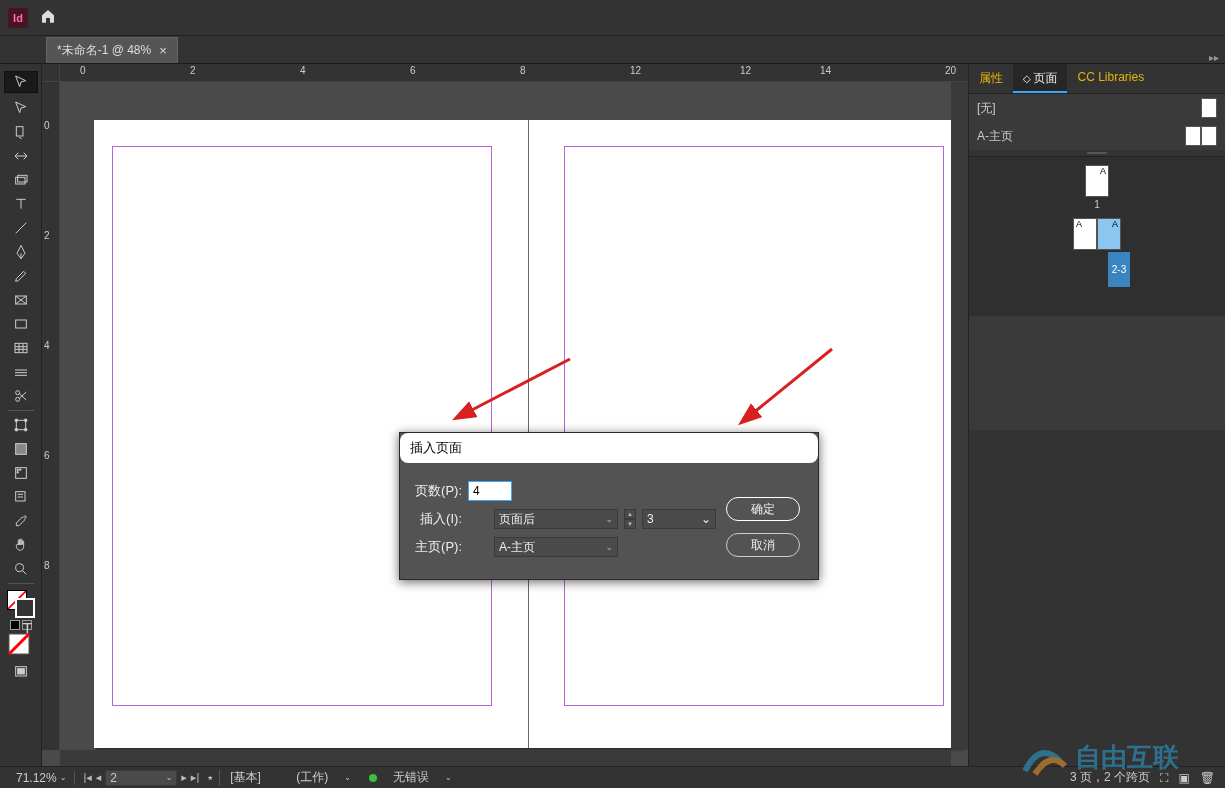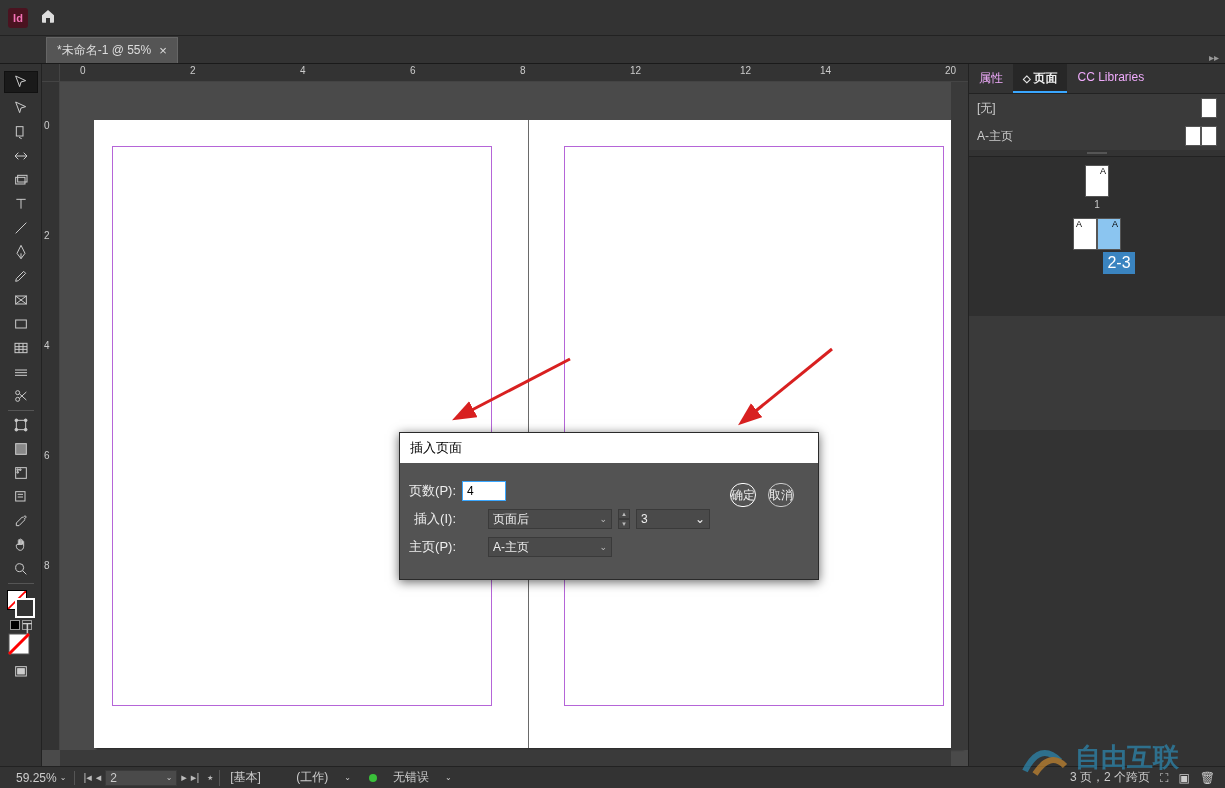--- a/index.html
+++ b/index.html
@@ -55,60 +55,60 @@
 .page-left{left:18px;}
 .page-right{right:18px;}
 .spine{position:absolute;left:50%;top:0;width:1px;height:100%;background:#6a6a6a;}
 
 
 .arrow { position:absolute; pointer-events:none; }
 .arrow svg{overflow:visible;}
 
 
 .dialog { position:absolute; left:357px; top:368px; width:420px; background:#535353; border:1px solid #2a2a2a; box-shadow:0 2px 10px rgba(0,0,0,0.6);}
-.dlg-title{ background:#fff; color:#000; font-size:13px; padding:6px 10px;}
-.dlg-body{ padding:18px 18px 22px 0; display:flex; gap:20px;}
+.dlg-title{ background:#fff; color:#000; font-size:13px; padding:6px 10px;border-radius:8px;}
+.dlg-body{ padding:18px 18px 22px 6px; display:flex; gap:10px;align-items:flex-end;}
 .dlg-fields{ flex:1; display:flex; flex-direction:column; gap:8px; }
 .frow{ display:flex; align-items:center; gap:6px; }
 .frow label{ width:56px; text-align:right; font-size:13px; color:#eee;}
 .frow input[type=text]{ width:44px; height:20px; background:#fff; border:1px solid #3aa7ff; padding:0 4px; font-size:12px; color:#000;}
 .frow select,.sel-box{ height:20px; background:#4a4a4a; border:1px solid #3a3a3a; color:#eee; font-size:12px; padding:0 4px; display:flex; align-items:center;}
 .sel-box{justify-content:space-between;margin-left:26px;}
 .sel-box .arr{font-size:9px;color:#bbb;}
 .spin{ display:flex; flex-direction:column; width:12px; }
 .spin div{height:10px; background:#4a4a4a; border:1px solid #3a3a3a; font-size:7px; display:flex;align-items:center;justify-content:center;color:#bbb;}
 .num-box{ width:60px; height:20px; background:#4a4a4a; border:1px solid #3a3a3a; color:#eee; font-size:12px; display:flex;align-items:center; padding:0 4px; justify-content:space-between;}
-.dlg-btns{ display:flex; flex-direction:row; gap:12px; width:88px; padding-top:2px;}
+.dlg-btns{ display:flex; flex-direction:column; gap:12px; width:88px; padding-top:2px;}
 .dlg-btn{ height:24px; border-radius:14px; border:1px solid #ccc; display:flex; align-items:center; justify-content:center; font-size:12px; color:#eee; cursor:pointer;}
 .dlg-btn.default{ border:1px solid #fff;}
 
 .scroll-v{position:absolute;top:18px;right:0;width:17px;bottom:16px;background:#3a3a3a;}
 .scroll-h{position:absolute;left:18px;right:17px;bottom:0;height:16px;background:#3a3a3a;}
 
 
 .right-panels{ width:257px; background:#333; border-left:1px solid #222; display:flex; flex-direction:column;}
 .panel-tabs{ height:30px; display:flex; border-bottom:1px solid #222;}
-.ptab{ padding:6px 10px; font-size:12px; color:#f0abfc; cursor:pointer;}
-.ptab.active{ background:#272727; color:#eee; border-bottom:2px solid #3aa7ff;font-weight:bold;}
+.ptab{ padding:6px 10px; font-size:12px; color:#eab308; cursor:pointer;}
+.ptab.active{ background:#272727; color:#eee; border-bottom:2px solid #3aa7ff;}
 .panel-body{ flex:1; background:#3a3a3a; padding:0; font-size:12px; overflow:hidden; position:relative;}
 .master-row{ display:flex; justify-content:space-between; align-items:center; padding:4px 8px;}
 .master-thumb{ display:flex; }
 .master-thumb div{ width:16px; height:20px; background:#fff; border:1px solid #555;}
 .page-nav{ display:flex; flex-direction:column; align-items:center; background:#2f2f2f; border-top:1px solid #222; padding:8px 0 0 0; height:160px;}
 .page-single{width:24px;height:32px;background:#fff;border:1px solid #555;position:relative;margin-bottom:2px;display:flex;justify-content:flex-end;}
 .page-single span{font-size:9px;color:#000;padding-right:2px;}
 .page-lbl{font-size:10px;color:#ccc;margin-bottom:8px;}
 .page-spread{display:flex;}
 .page-spread div{width:24px;height:32px;border:1px solid #555;position:relative;font-size:9px;color:#000;}
 .page-spread .l{background:#fff;}
 .page-spread .r{background:#8bc5f0;}
 .page-spread span{position:absolute;top:0;}
 .page-spread .l span{left:2px;}
 .page-spread .r span{right:2px;}
-.page-spread-lbl{background:#3a84c0;color:#fff;font-size:16px;padding:2px 4px;margin-top:2px;margin-left:44px;}
+.page-spread-lbl{background:#3a84c0;color:#fff;font-size:10px;padding:12px 4px;margin-top:2px;margin-left:44px;}
 .panel-grip{height:6px;background:#333;display:flex;justify-content:center;align-items:center;}
 .panel-grip div{width:20px;height:2px;background:#555;}
 
 
 .statusbar{position:absolute;left:0;right:0;bottom:0;height:22px;background:#333;border-top:1px solid #222;display:flex;align-items:center;font-size:12px;color:#ccc;}
 .sb-left{display:flex;align-items:center;padding-left:8px;gap:2px;}
 .sb-zoom{display:flex;align-items:center;gap:3px;padding:0 8px;border-right:1px solid #555;}
 .sb-nav{display:flex;align-items:center;gap:4px;padding:0 6px;border-right:1px solid #555;}
 .sb-nav .pg{width:72px;height:16px;background:#4a4a4a;border:1px solid #3a3a3a;display:flex;align-items:center;padding:0 4px;justify-content:space-between;}
 .sb-nav .navbtn{cursor:pointer;color:#bbb;font-size:11px;}
@@ -128,21 +128,21 @@
     </div>
   <div class="home-icon">
     <svg width="16" height="16" viewBox="0 0 24 24" fill="#ddd">
         <path d="M3 11l9-8 9 8v10a1 1 0 01-1 1h-5v-7h-6v7H4a1 1 0 01-1-1z"></path>
       </svg>
   </div>
 </div>
 
 <div class="tabbar">
   <div class="tab">
-    <span>*未命名-1 @ 55%</span>
+    <span>*未命名-1 @ 48%</span>
     <span class="close">×</span>
   </div>
   <div class="tabbar-right">
       <span>▸▸</span>
     </div>
 </div>
 
 <div class="main">
 
   <div class="left-tools">
@@ -419,21 +419,21 @@
         <div class="page-spread-lbl">2-3</div>
       </div>
     </div>
     <div style="flex:1;background:#333"></div>
   </div>
 </div>
 
 <div class="statusbar">
   <div class="sb-left">
     <div class="sb-zoom">
-        <span>59.25%</span>
+        <span>71.12%</span>
         <span style="font-size:8px">⌄</span>
       </div>
     <div class="sb-nav">
       <span class="navbtn">|◂</span>
       <span class="navbtn">◂</span>
       <div class="pg">
           <span>2</span>
           <span style="font-size:8px">⌄</span>
         </div>
       <span class="navbtn">▸</span>

